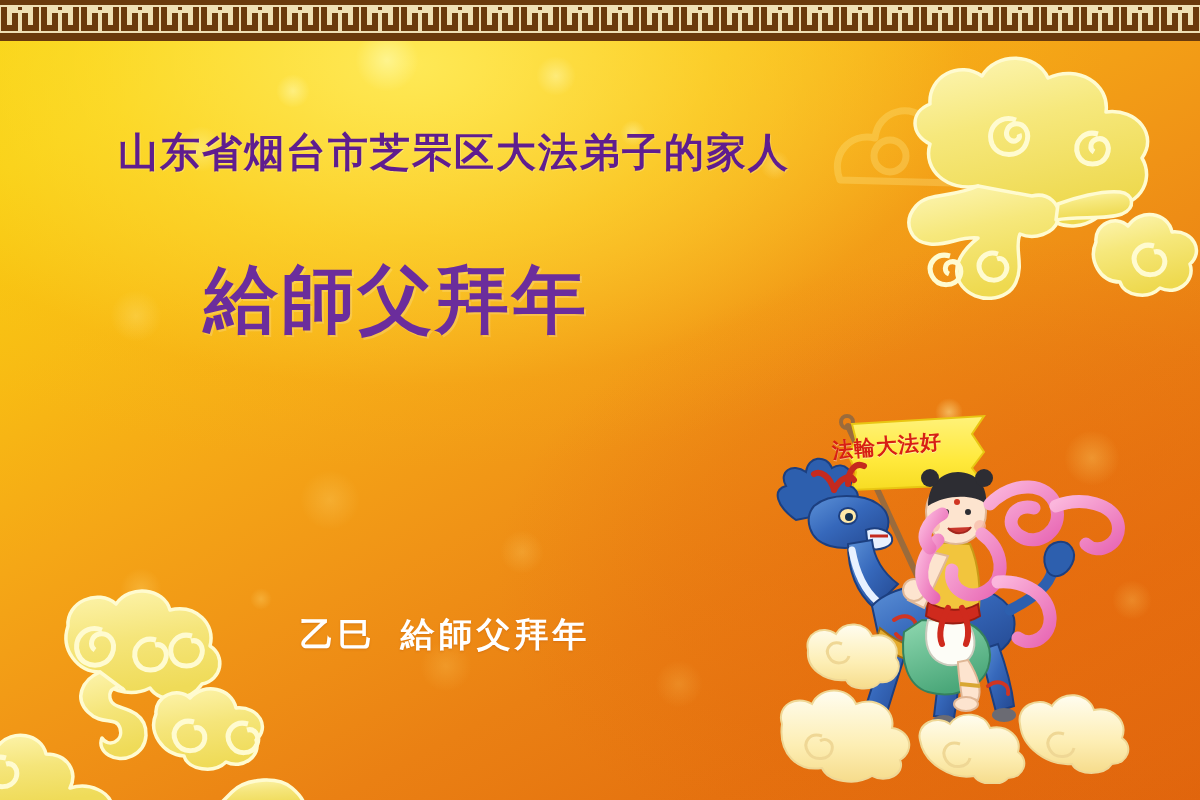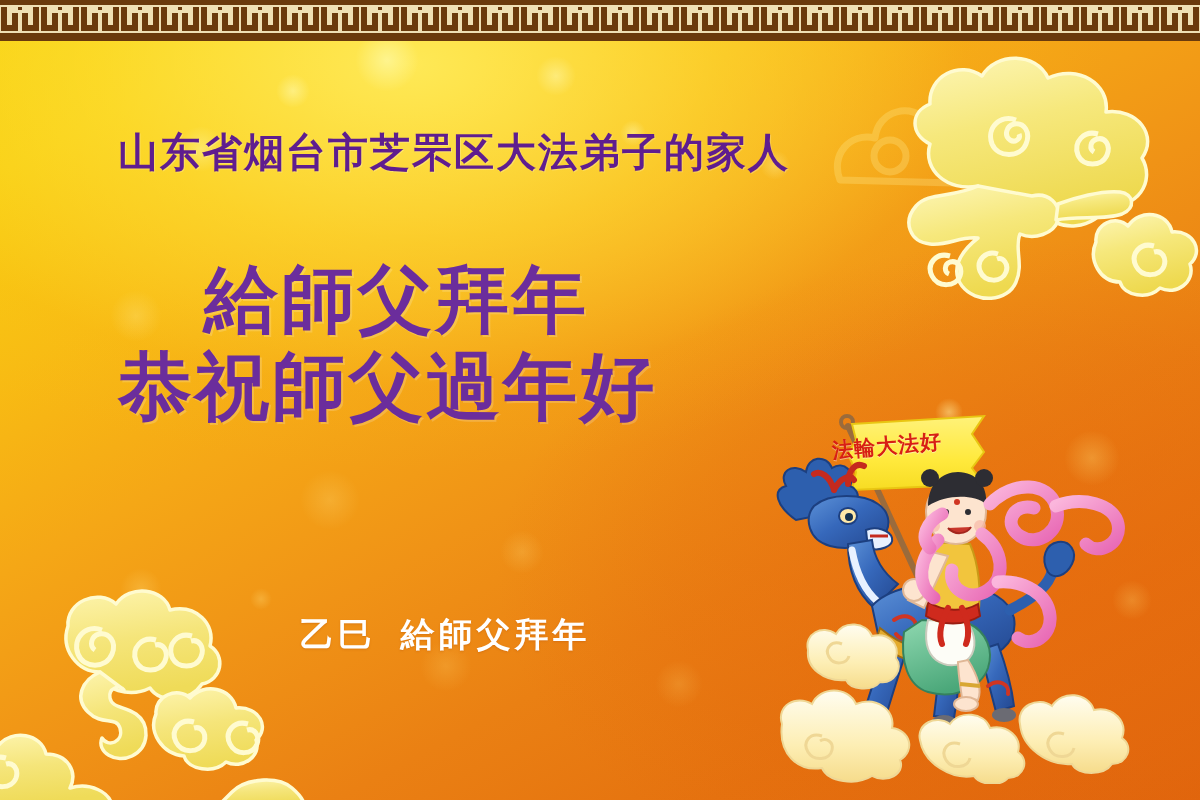--- a/index.html
+++ b/index.html
@@ -270,21 +270,20 @@
       <path d="M36,202 C22,198 12,210 18,222 C24,234 42,233 46,222 C49,213 43,206 36,208" fill="none" stroke="#fffbd0" stroke-width="5"></path>
       <path d="M300,226 C286,222 276,234 282,246 C287,256 304,256 308,246" fill="none" stroke="#fffbd0" stroke-width="5"></path>
       <path d="M262,236 C276,222 308,220 322,232 C336,244 334,250 334,250 L248,250 Z"></path>
     </g>
   </svg>
 
   <div id="text-block">
     <div id="sender-line">山东省烟台市芝罘区大法弟子的家人</div>
     <div id="greeting">
       <span class="g-line g1">給師父拜年</span>
-      <span class="g-line g2">恭祝師父過年好</span>
     </div>
     <div id="date-line">乙巳  給師父拜年</div>
   </div>
 
   <div id="illustration">
     <svg viewBox="0 0 420 390" width="420" height="390">
       <defs>
         <linearGradient id="flagG" x1="0" y1="0" x2="0" y2="1">
           <stop offset="0%" stop-color="#fff27a"></stop>
           <stop offset="60%" stop-color="#ffe93c"></stop>

